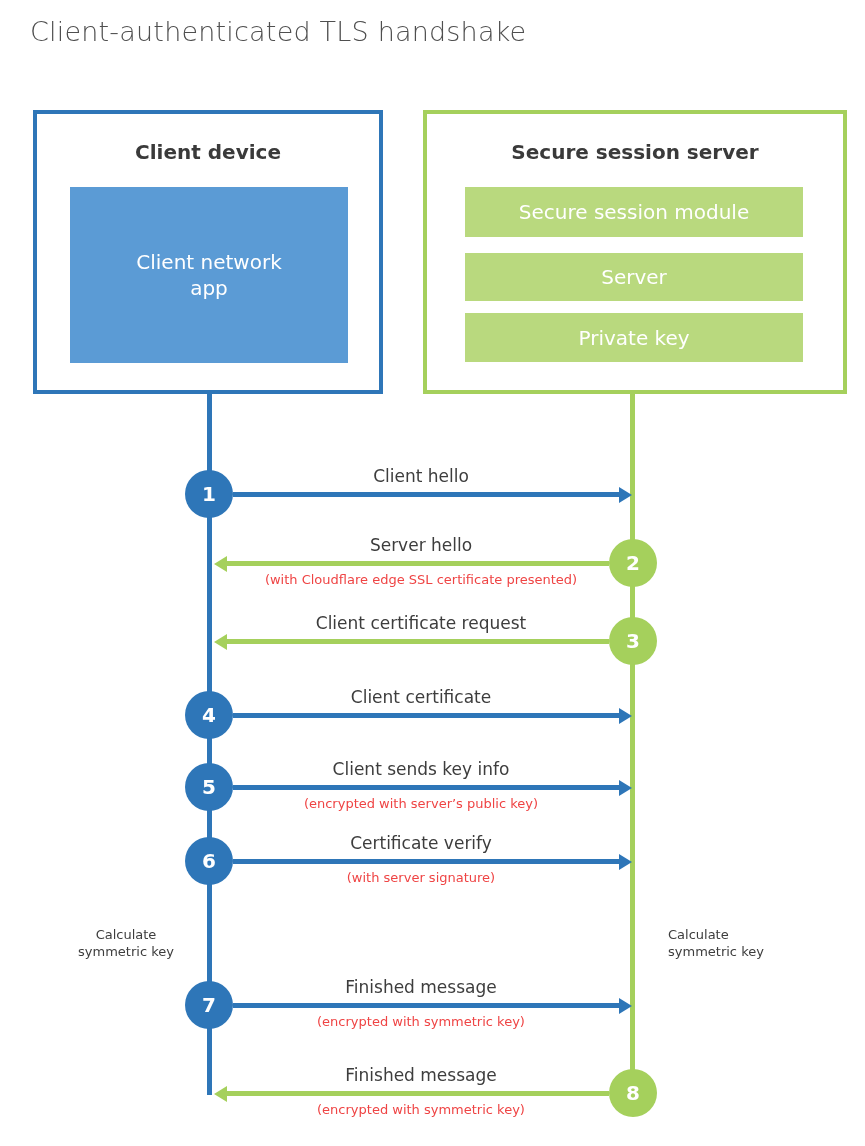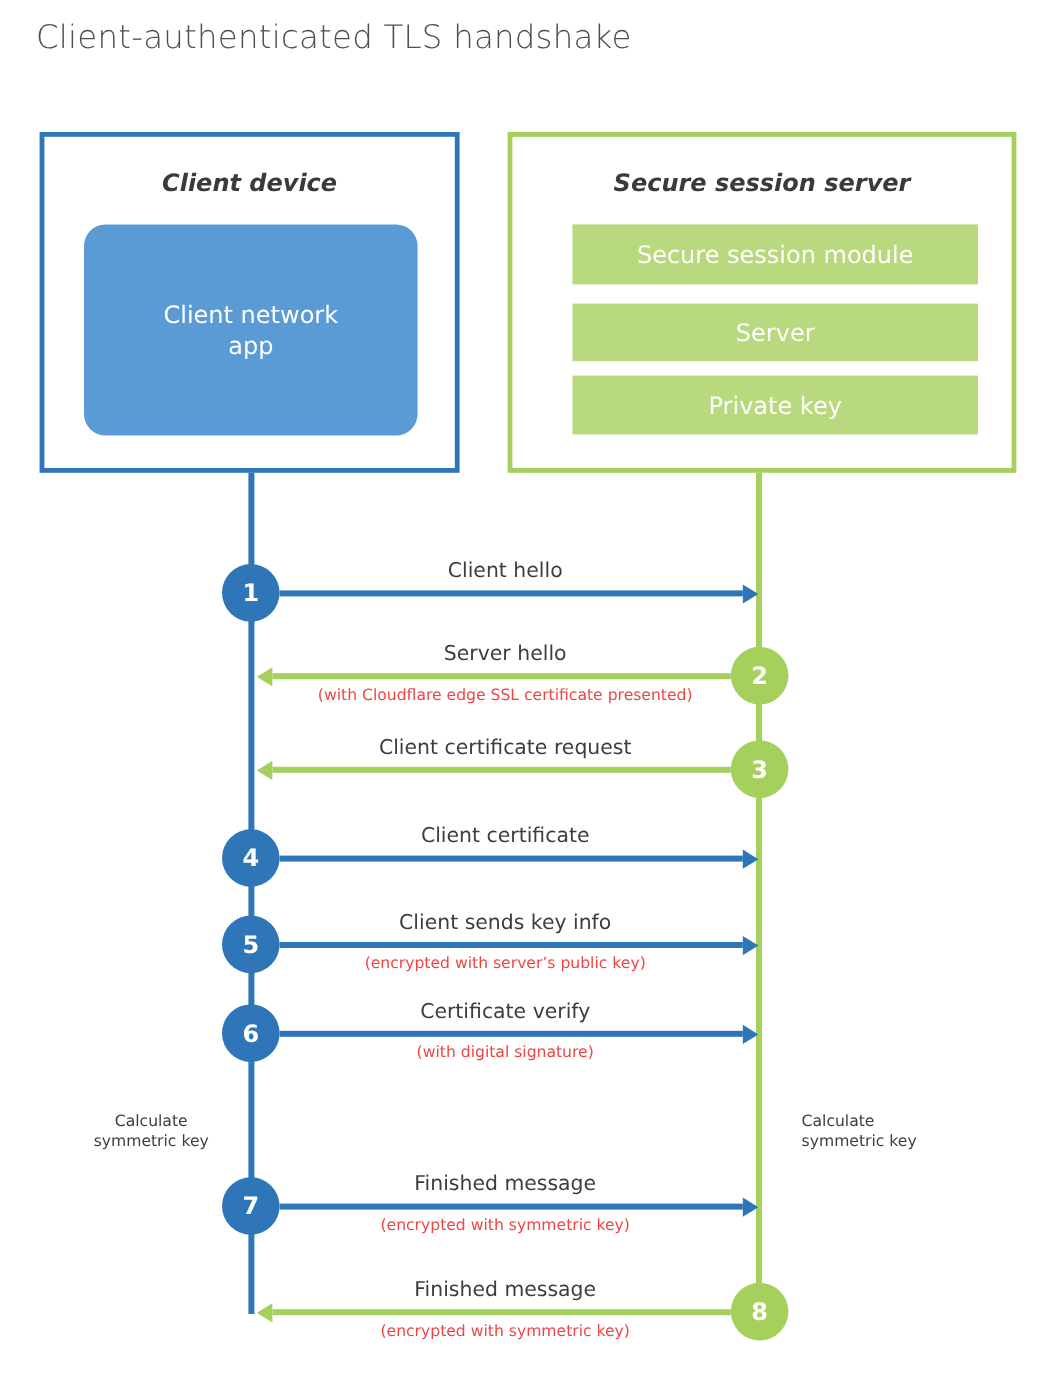--- a/index.html
+++ b/index.html
@@ -8,33 +8,33 @@
 
   .page-title {
     position:absolute; left:30px; top:16px;
     font-size:27px; font-weight:300; color:#4f4f4f; letter-spacing:0.2px;
   }
 
   
   .entity-box { position:absolute; top:110px; height:284px; box-sizing:border-box; background:#fff; }
   .client-box { left:33px;  width:350px; border:4px solid #2e76b8; }
   .server-box { left:423px; width:424px; border:4px solid #a5d05c; }
-  .entity-title { margin-top:26px; text-align:center; font-size:20px; font-weight:700; color:#3a3a3a;font-style:italic; }
+  .entity-title { margin-top:26px; text-align:center; font-size:20px; font-weight:700; color:#3a3a3a; }
 
   .client-app {
     position:absolute; left:33px; top:73px; width:278px; height:176px;
     background:#5b9bd5; color:#fff; font-size:20px; line-height:1.3;
-    display:flex; align-items:center; justify-content:center; text-align:center;border-radius:18px;
+    display:flex; align-items:center; justify-content:center; text-align:center;
   }
   .client-app span { display:inline-block; max-width:170px; }
 
   .server-bar {
     position:absolute; left:38px; width:338px;
     background:#b9d97e; color:#fff; font-size:20px;
-    display:flex; align-items:center; justify-content:center; text-align:center;margin-left:12px;
+    display:flex; align-items:center; justify-content:center; text-align:center;
   }
   .bar-1 { top:73px;  height:50px; }
   .bar-2 { top:139px; height:48px; }
   .bar-3 { top:199px; height:49px; }
 
   
   .vline { position:absolute; top:394px; width:5px; }
   .vline.blue  { left:207px; height:701px; background:#2e76b8; }
   .vline.green { left:630px; height:700px; background:#a5d05c; }
 
@@ -135,21 +135,21 @@
   <div class="step blue s5">
     <div class="circle">5</div>
     <div class="label">Client sends key info</div>
     <div class="subtitle">(encrypted with server’s public key)</div>
     <div class="arrow"></div>
   </div>
 
   <div class="step blue s6">
     <div class="circle">6</div>
     <div class="label">Certificate verify</div>
-    <div class="subtitle">(with digital signature)</div>
+    <div class="subtitle">(with server signature)</div>
     <div class="arrow"></div>
   </div>
 
   <div class="step blue s7">
     <div class="circle">7</div>
     <div class="label">Finished message</div>
     <div class="subtitle">(encrypted with symmetric key)</div>
     <div class="arrow"></div>
   </div>
 

